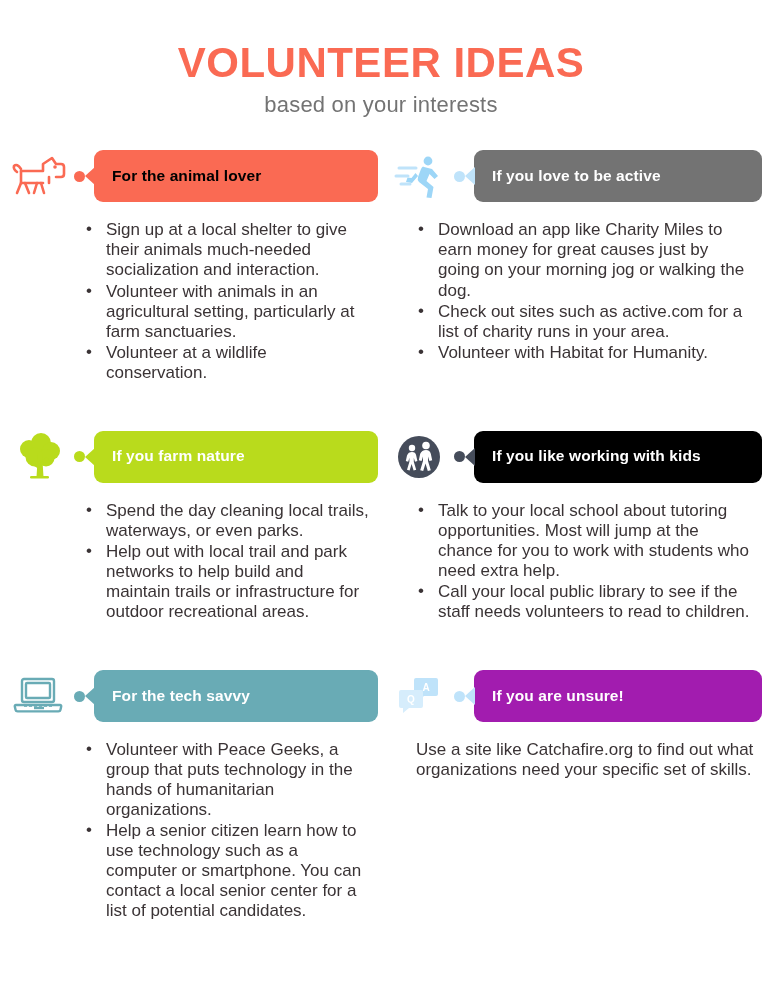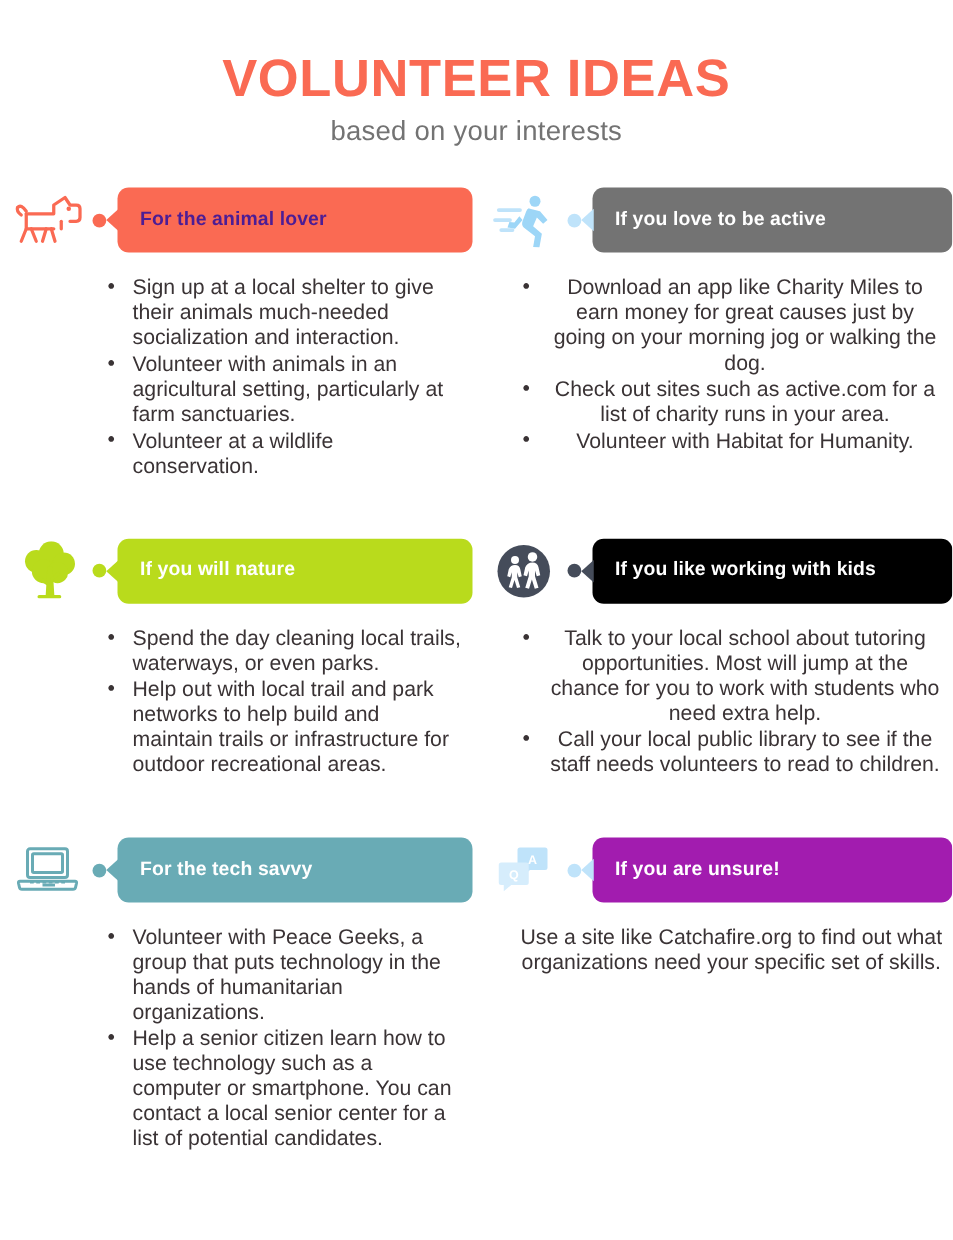--- a/index.html
+++ b/index.html
@@ -101,21 +101,21 @@
     border-bottom: 9px solid transparent;
     border-right: 10px solid currentColor;
   }
 
   
   .body {
     padding-left: 74px;
     padding-right: 8px;
     margin-top: 13px;
   }
-  .body.right { padding-left: 26px; text-align: center; }
+  .body.right { padding-left: 26px; }
 
   ul.bullets { list-style: none; }
   ul.bullets li {
     position: relative;
     padding-left: 22px;
     font-size: 17px;
     line-height: 1.18;
     color: #3A3335;
     margin-bottom: 1px;
   }
@@ -163,21 +163,21 @@
               <path d="M14 28 l4 10"></path>
               <path d="M26 28 l-3 10"></path>
               <path d="M30 28 l3 10"></path>
               <path d="M10 28 h22"></path>
             </g>
             <circle cx="44" cy="12" r="1.8" fill="#FA6A53"></circle>
           </svg>
         </div>
         <div class="dot" style="background:#FA6A53"></div>
         <div class="bubble" style="background:#FA6A53;color:#FA6A53">
-          <span style="color:#4c1d95">For the animal lover</span>
+          <span style="color:#000000">For the animal lover</span>
         </div>
       </div>
       <div class="body">
         <ul class="bullets">
           <li>Sign up at a local shelter to give their animals much-needed socialization and interaction.</li>
           <li>Volunteer with animals in an agricultural setting, particularly at farm sanctuaries.</li>
           <li>Volunteer at a wildlife conservation.</li>
         </ul>
       </div>
     </div>
@@ -227,21 +227,21 @@
               <circle cx="33" cy="25" r="8.5"></circle>
               <path d="M25 20 l4 0 l1.5 24 l-7 0z"></path>
               <path d="M27 30 l7 -6 l1.5 2.5 l-8 6z"></path>
               <path d="M27 34 l-8 -6 l-1.5 2.5 l9 6z"></path>
               <rect x="17" y="43" width="19" height="2.6" rx="1.3"></rect>
             </g>
           </svg>
         </div>
         <div class="dot" style="background:#B9DB1C"></div>
         <div class="bubble" style="background:#B9DB1C;color:#B9DB1C">
-          <span style="color:#ffffff">If you will nature</span>
+          <span style="color:#ffffff">If you farm nature</span>
         </div>
       </div>
       <div class="body">
         <ul class="bullets">
           <li>Spend the day cleaning local trails, waterways, or even parks.</li>
           <li>Help out with local trail and park networks to help build and maintain trails or infrastructure for outdoor recreational areas.</li>
         </ul>
       </div>
     </div>
 

